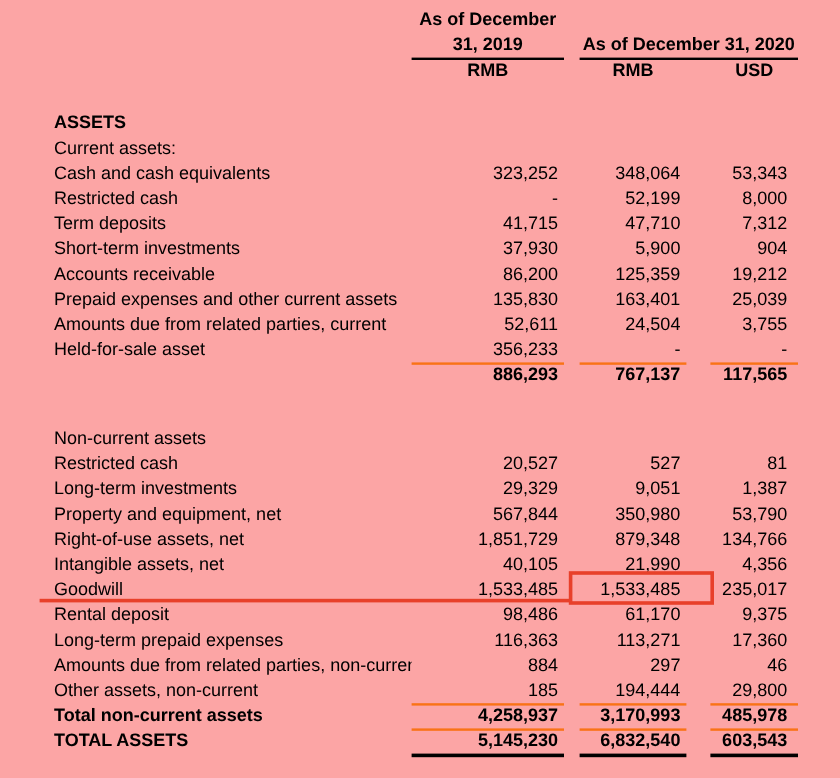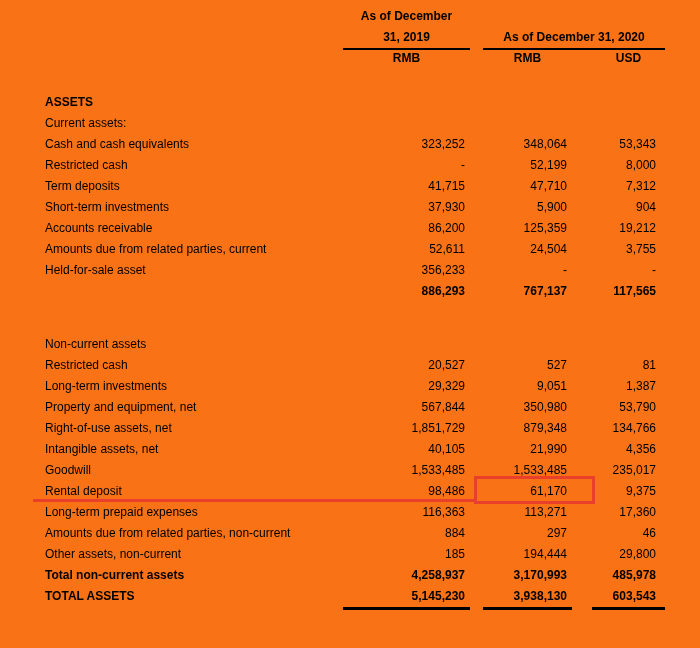--- a/index.html
+++ b/index.html
@@ -1,22 +1,22 @@
 <!DOCTYPE html>
 <html><head>
 <meta charset="utf-8">
 <style>
   html,body{margin:0;padding:0;background:#fff;}
   .doc{
     position:relative;
     width:700px;height:648px;
-    background:#f97316;
+    background:#fca5a5;
     color:#000;
     font-family:"Liberation Sans","DejaVu Sans",sans-serif;
-    font-size:12px;
+    font-size:15px;
     overflow:hidden;
   }
   .sheet{position:absolute;left:0;top:6px;width:700px;}
   .row,.hrow{
     display:grid;
     grid-template-columns:343px 127px 13px 89px 20px 73px 1fr;
     height:21px;line-height:21px;
     box-sizing:border-box;
   }
   .hrow{font-weight:700;}
@@ -104,20 +104,26 @@
       <div class="num n2">5,900</div>
       <div class="num n3">904</div>
     </div>
         <div class="row indent">
       <div class="label">Accounts receivable</div>
       <div class="num n1">86,200</div>
       <div class="num n2">125,359</div>
       <div class="num n3">19,212</div>
     </div>
         <div class="row indent">
+      <div class="label">Prepaid expenses and other current assets</div>
+      <div class="num n1">135,830</div>
+      <div class="num n2">163,401</div>
+      <div class="num n3">25,039</div>
+    </div>
+        <div class="row indent">
       <div class="label">Amounts due from related parties, current</div>
       <div class="num n1">52,611</div>
       <div class="num n2">24,504</div>
       <div class="num n3">3,755</div>
     </div>
         <div class="row indent rule-below">
       <div class="label">Held-for-sale asset</div>
       <div class="num n1">356,233</div>
       <div class="num n2">-</div>
       <div class="num n3">-</div>
@@ -195,21 +201,21 @@
     </div>
         <div class="row bold rule-below">
       <div class="label">Total non-current assets</div>
       <div class="num n1">4,258,937</div>
       <div class="num n2">3,170,993</div>
       <div class="num n3">485,978</div>
     </div>
         <div class="row bold rule-thick">
       <div class="label">TOTAL ASSETS</div>
       <div class="num n1">5,145,230</div>
-      <div class="num n2">3,938,130</div>
+      <div class="num n2">6,832,540</div>
       <div class="num n3">603,543</div>
     </div>
       </div>
   </div>
 
   <div class="red-line" style="background: rgb(232, 64, 42);"></div>
   <div class="red-box" style="border-color: rgb(232, 64, 42);"></div>
 
 </div>
 

